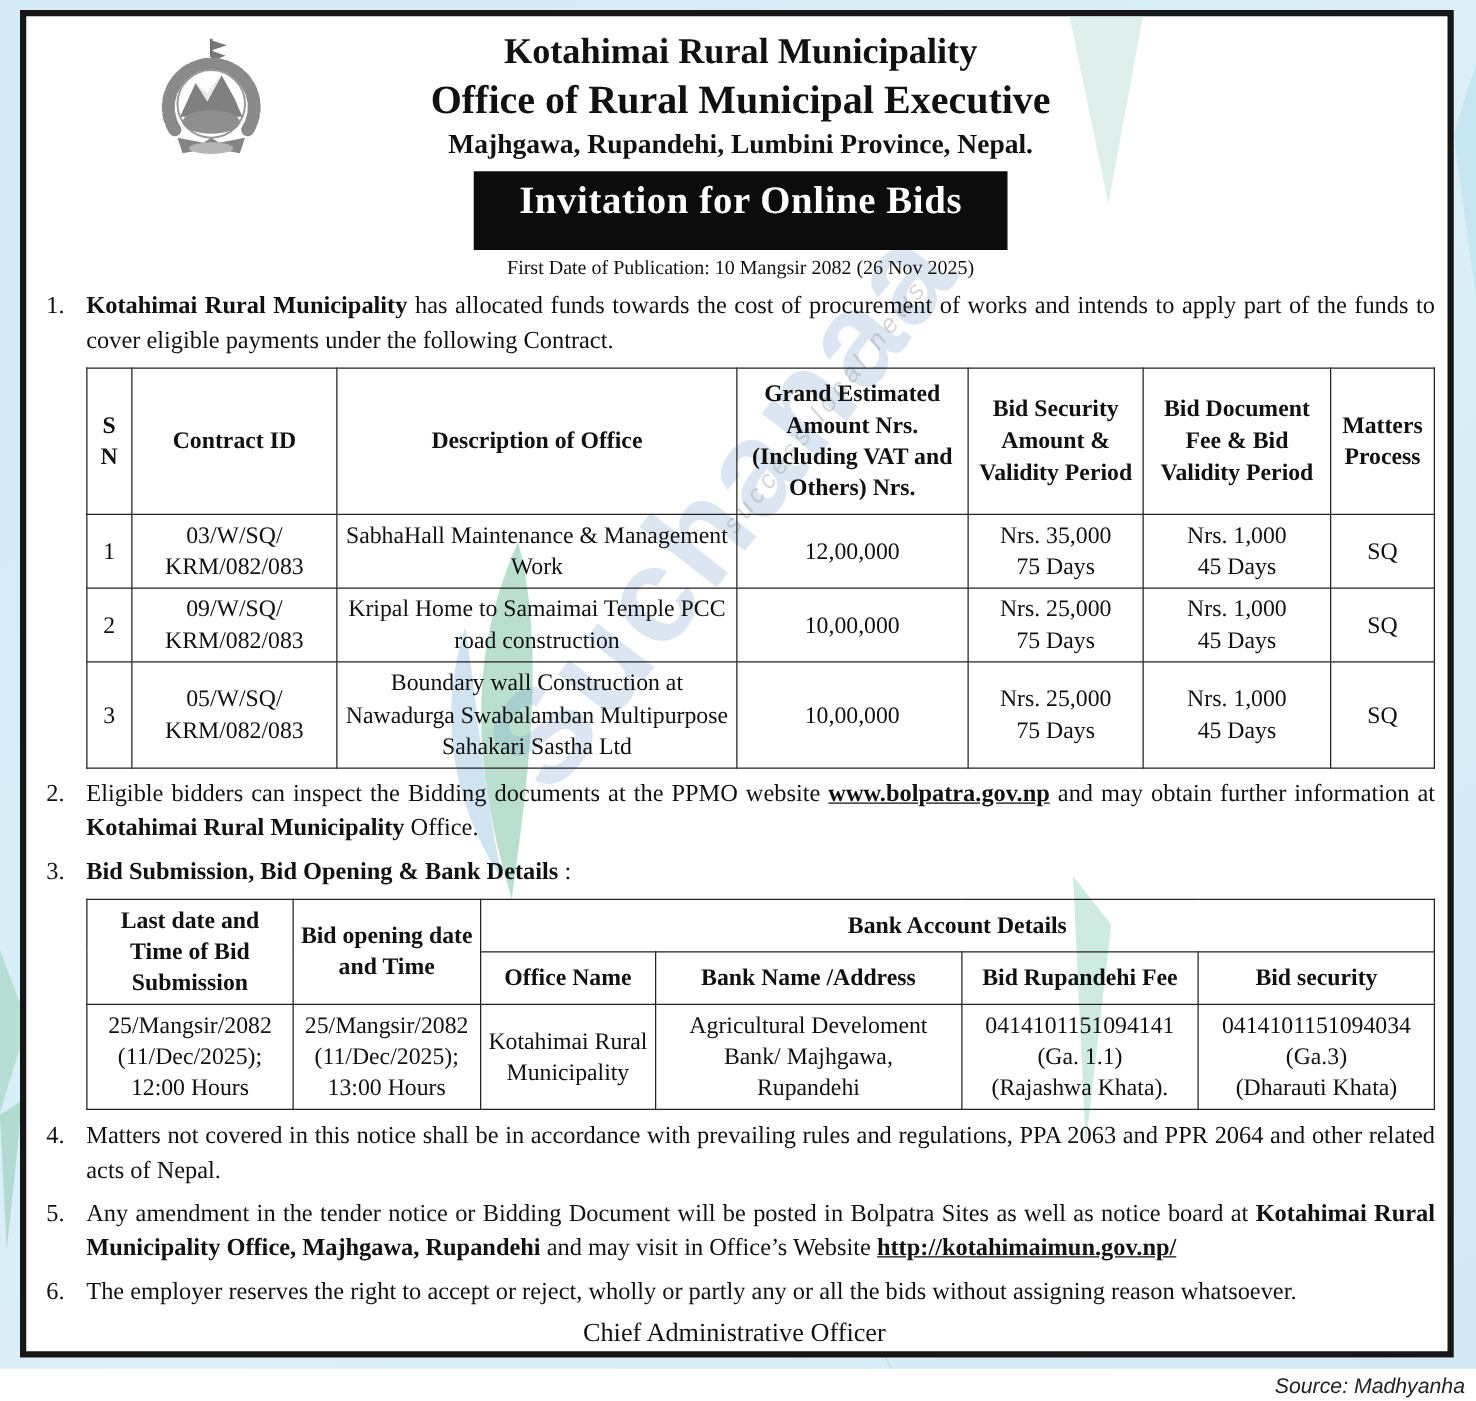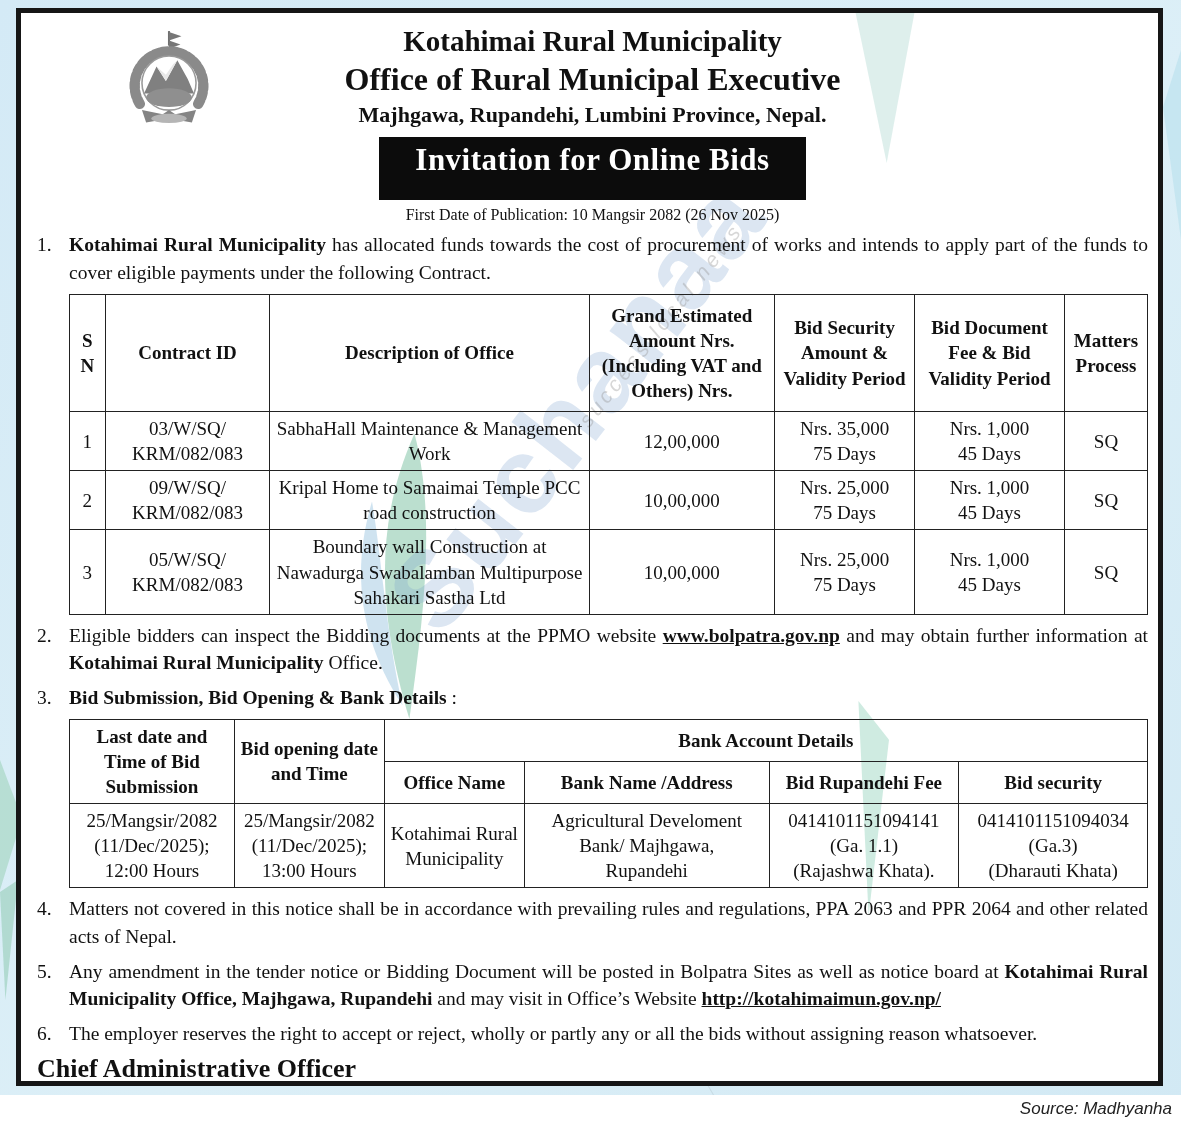--- a/index.html
+++ b/index.html
@@ -65,21 +65,21 @@
   a.doclink{font-weight:bold;color:#111;text-decoration:underline;}
 
   table{border-collapse:collapse;width:100%;table-layout:fixed;}
   .tbl{margin-top:7px;}
   th,td{border:1.6px solid #222;padding:4px 4px;text-align:center;vertical-align:middle;
         font-size:19px;line-height:1.32;overflow:hidden;}
   th{font-weight:bold;}
   .cl{display:block;}
   .t1-hdr th{padding-top:8px;padding-bottom:8px;}
 
-  .signature{font-size:26px;font-weight:bold;text-align:left;padding:6px 10px 0 0;}
+  .signature{font-size:21px;font-weight:normal;text-align:center;padding:6px 10px 0 0;}
 
   .source{
     position:absolute;right:9px;bottom:2px;z-index:2;
     font-family:"Liberation Sans","DejaVu Sans",sans-serif;
     font-style:italic;font-size:17px;color:#222;
   }
 </style>
 </head>
 <body>
 

